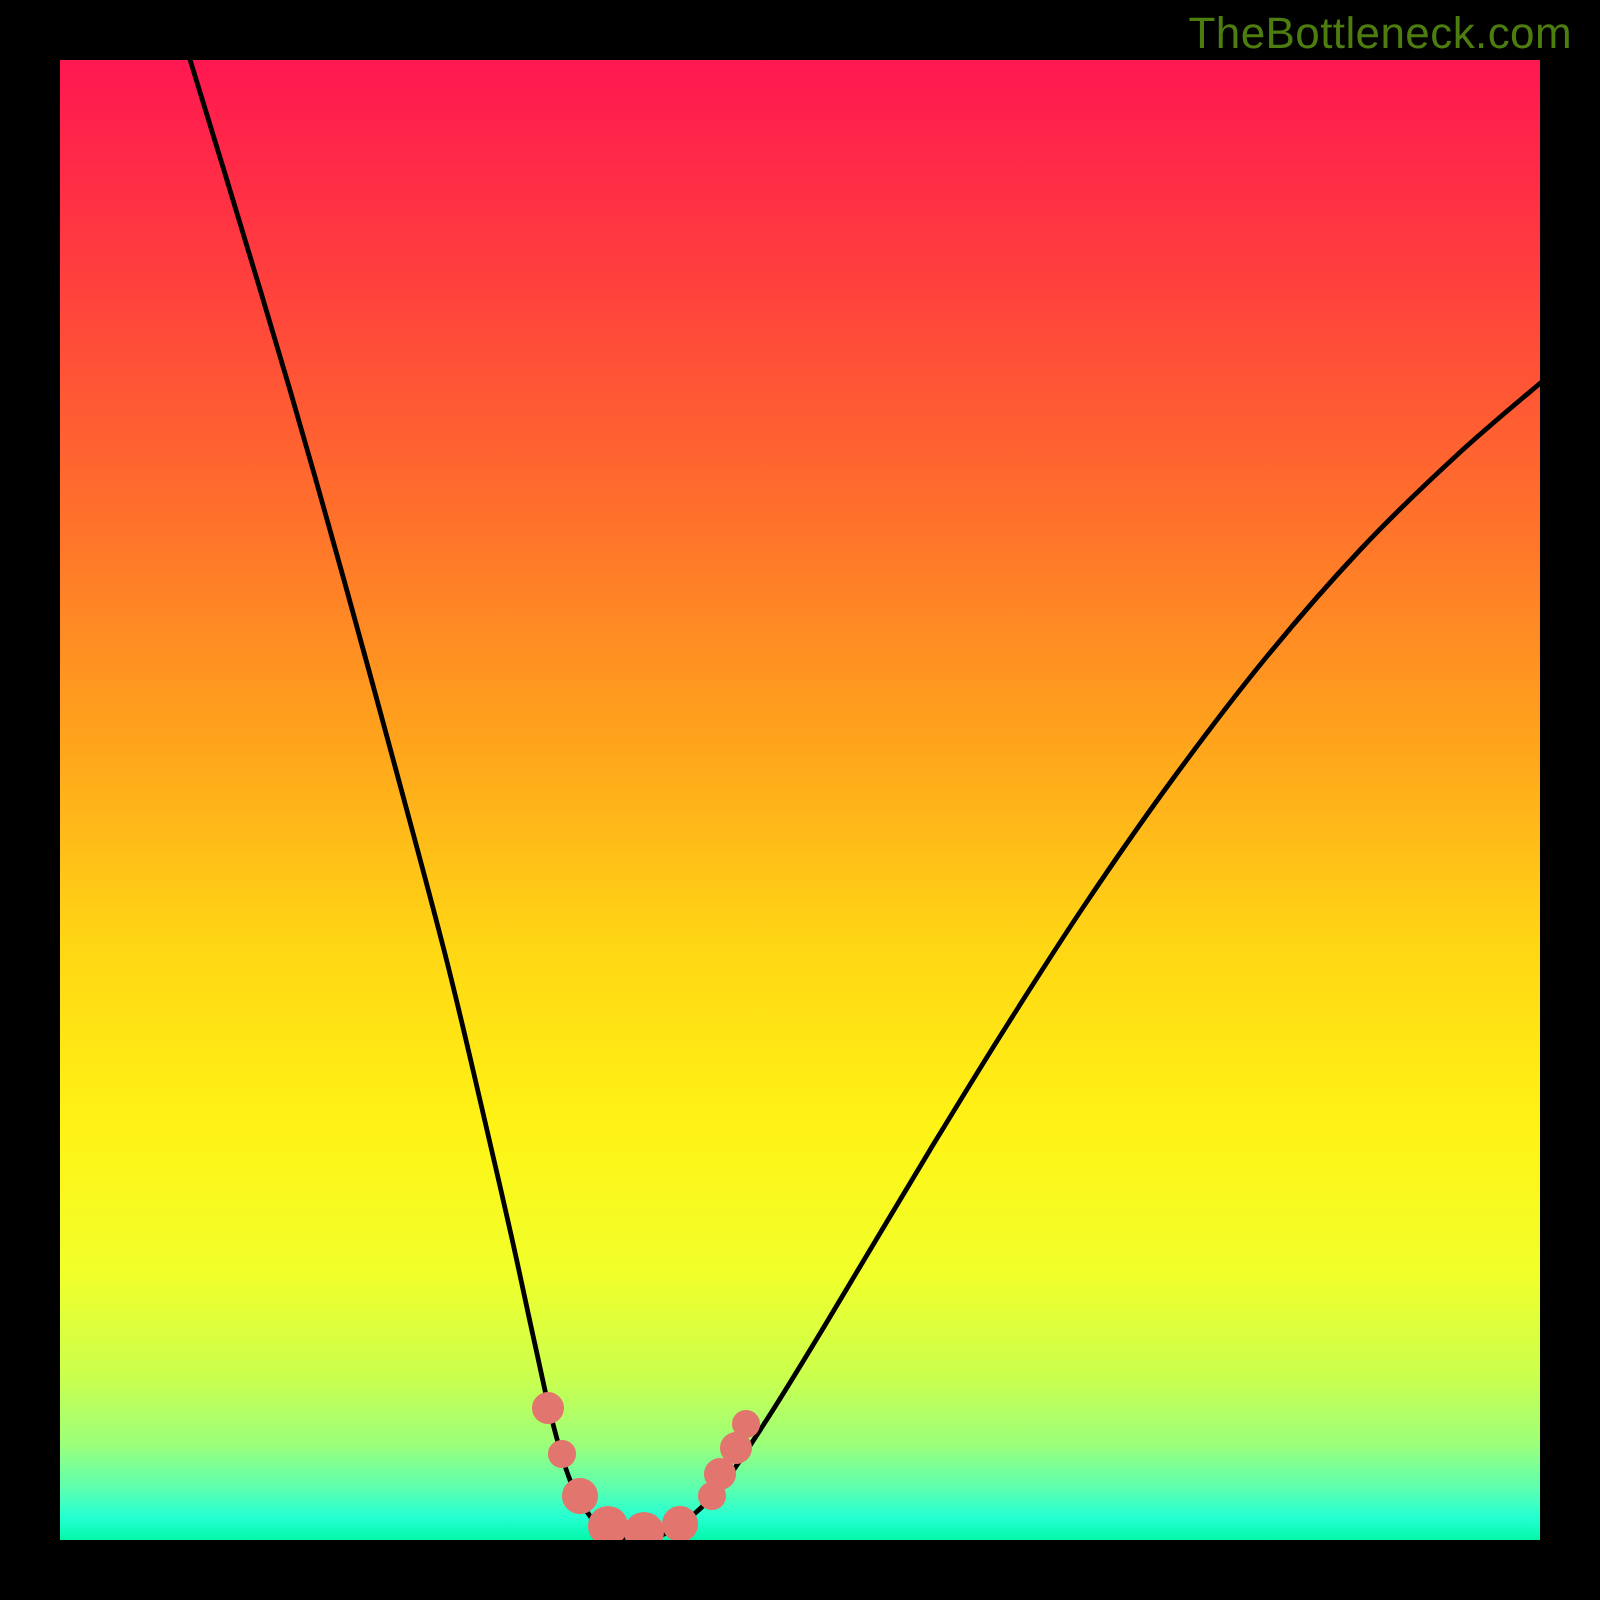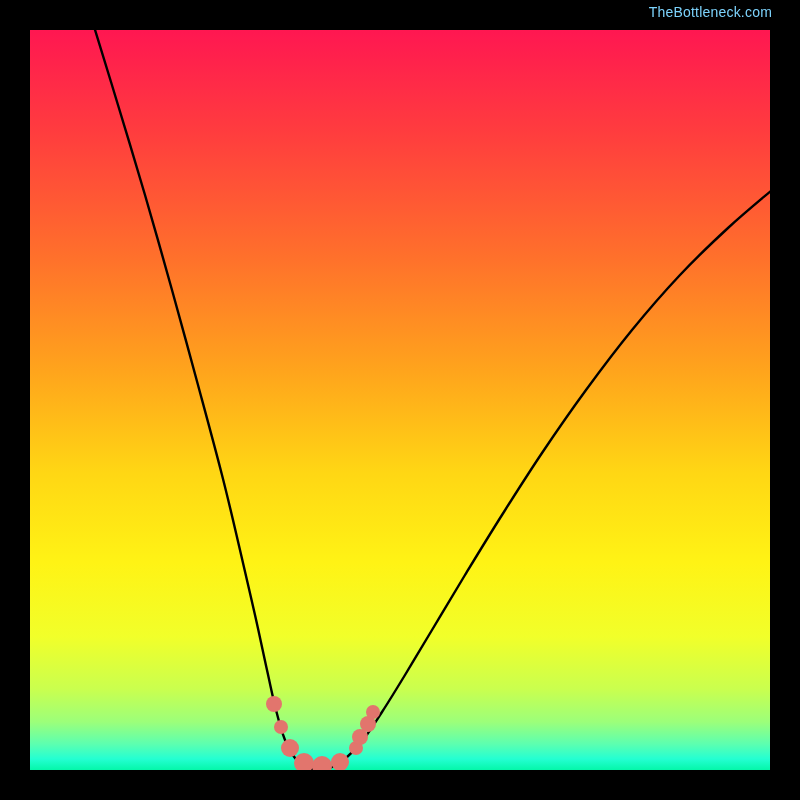--- a/index.html
+++ b/index.html
@@ -28,23 +28,23 @@
   .gradient {
     position: absolute;
     left: 0;
     top: 0;
     width: 100%;
     height: 100%;
   }
   .watermark {
     position: absolute;
     top: 4px;
-    right: 28px;
-    color: #7dd3fc;
-    font-size: 14px;
+    right: 14px;
+    color: #4d7c0f;
+    font-size: 22px;
     letter-spacing: 0.2px;
     font-weight: 500;
   }
   svg.curves {
     position: absolute;
     left: 0;
     top: 0;
     width: 100%;
     height: 100%;
     overflow: visible;

